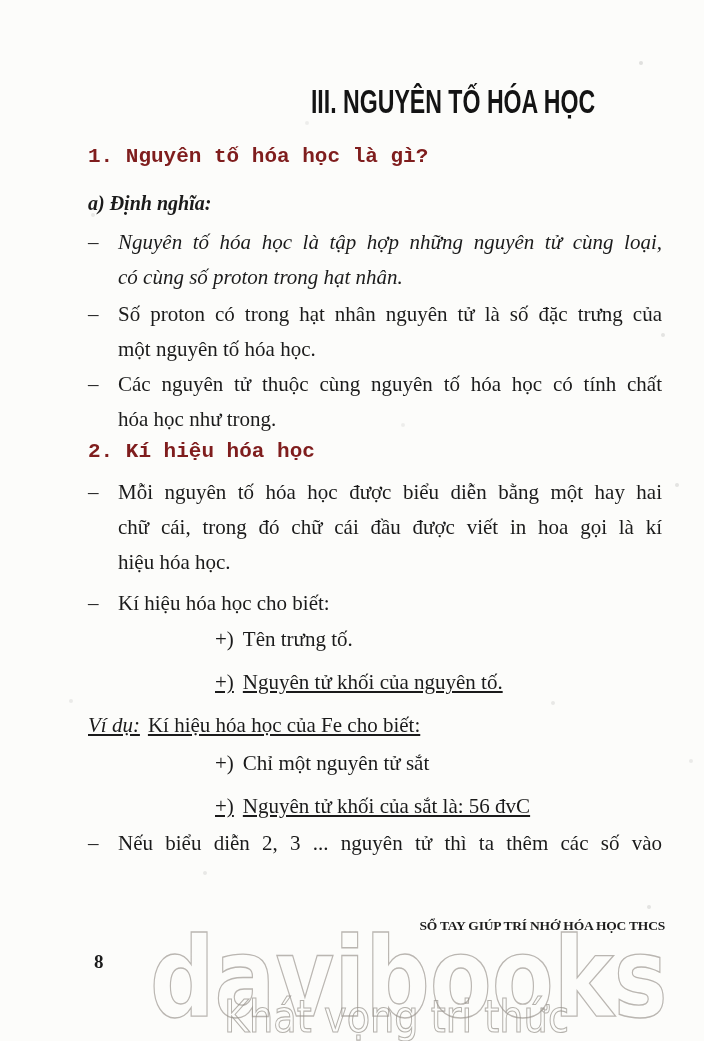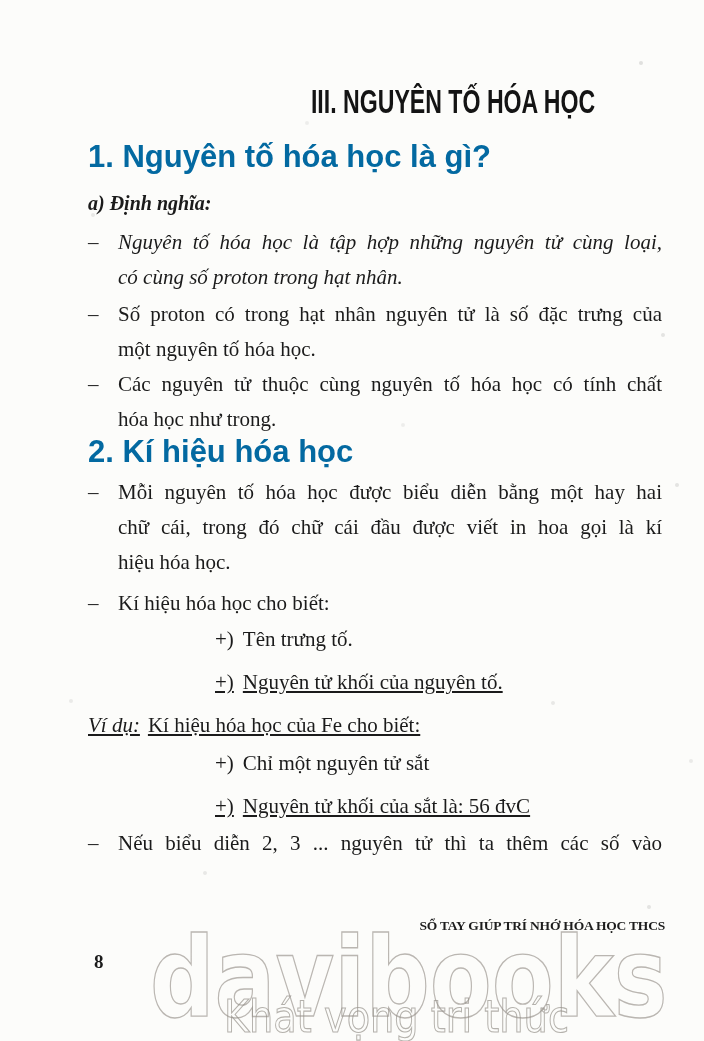--- a/index.html
+++ b/index.html
@@ -37,25 +37,25 @@
     font-family:"Liberation Sans", sans-serif;
     font-weight:bold;
     font-size:34px; line-height:34px;
     transform:scaleX(0.68);
     transform-origin:center center;
     white-space:nowrap;
     color:#141414;
   }
 
   .heading {
-    font-family:Liberation Sans, sans-serif;
-    font-weight:bold;
-    font-size:31px; line-height:26px;
+    font-family:Liberation Mono, monospace;
+    font-weight:bold;
+    font-size:21px; line-height:26px;
     margin:0;
-    color:#0369a1;
+    color:#7f1d1d;
   }
   .subhead {
     font-style:italic;
     font-size:20px; line-height:26px;
     margin:20px 0 0 0;
     font-weight:bold;
   }
 
   .dash-item { display:flex; align-items:flex-start; }
   .dash-item .marker { flex:none; width:30px; font-size:21px; line-height:35px; }

